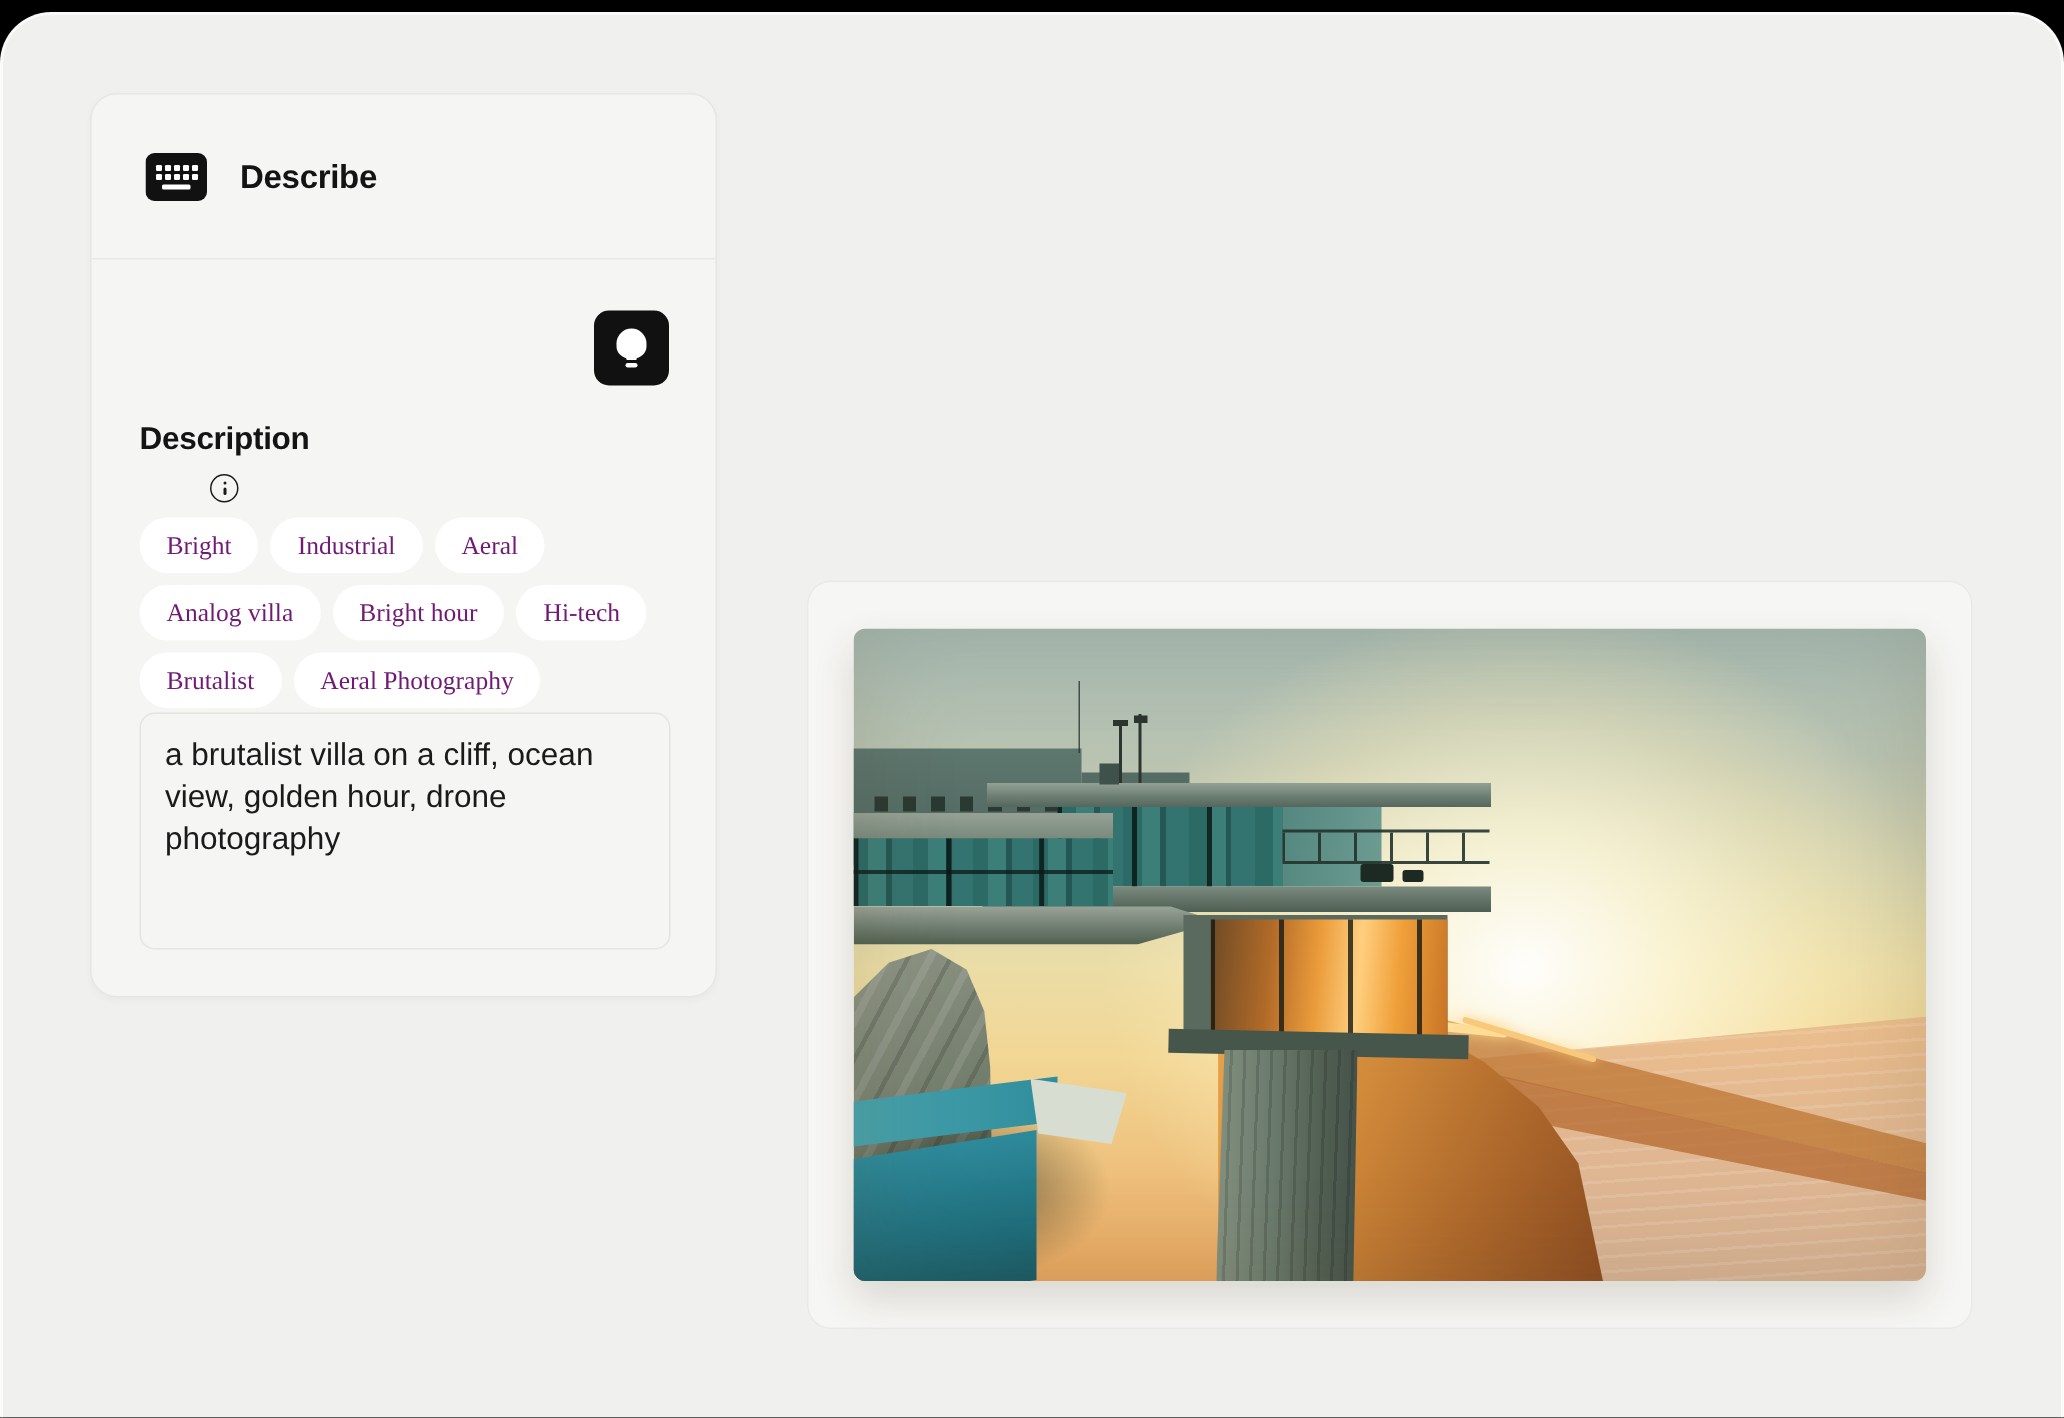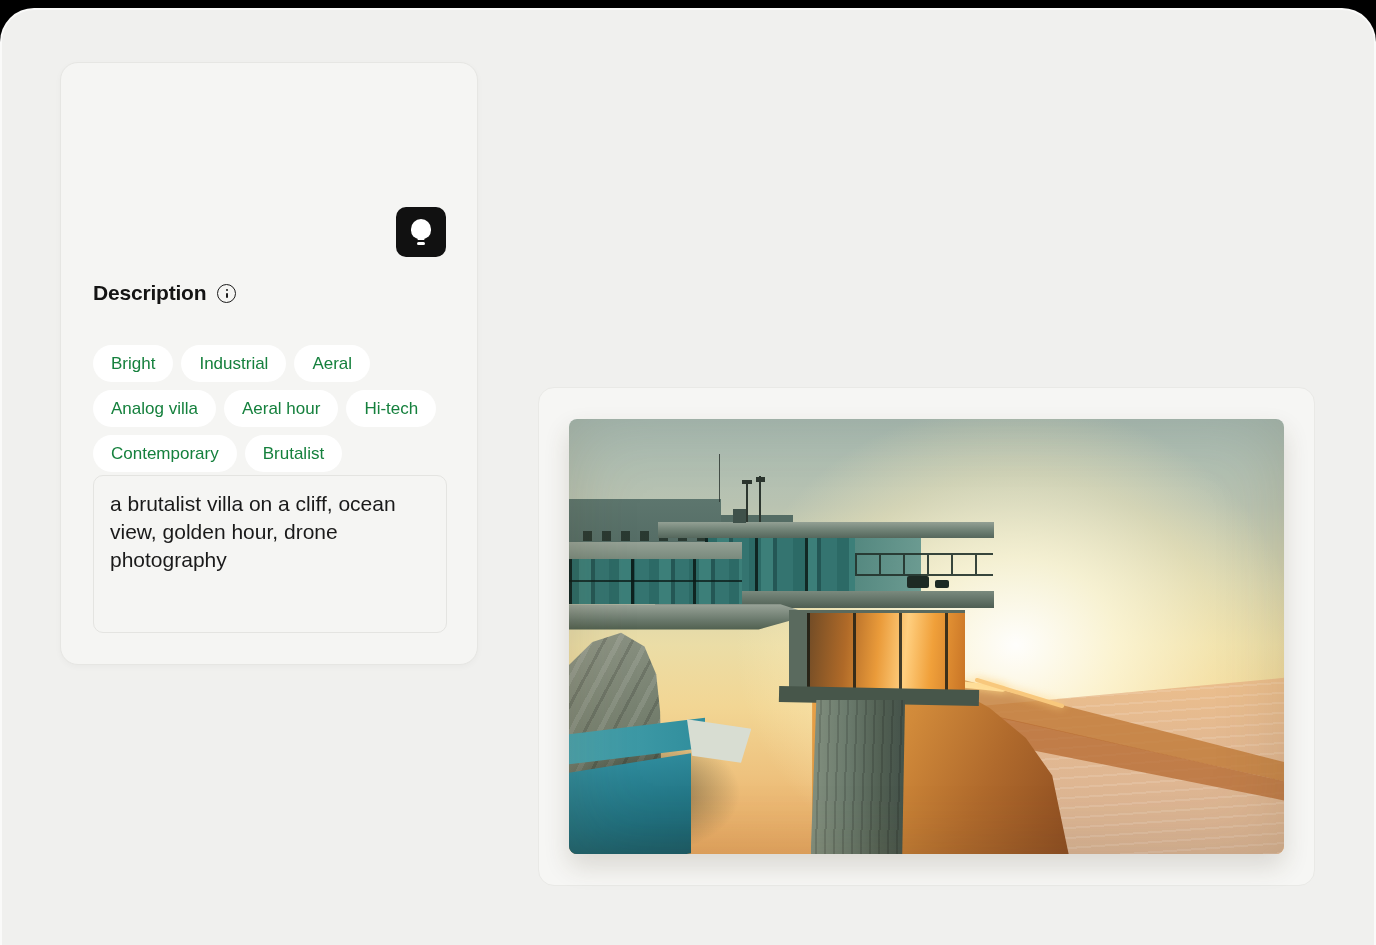--- a/index.html
+++ b/index.html
@@ -15,21 +15,21 @@
   
   .describe-card { position:absolute; left:60px; top:62px; width:418px; height:603px;
                    background:#f5f5f3; border:1px solid #e6e6e3; border-radius:18px;
                    box-shadow:0 2px 6px rgba(0,0,0,.03); }
   .dc-header { position:absolute; left:0; top:0; right:0; height:110px;
                border-bottom:1px solid #e8e8e5; display:flex; align-items:center;
                padding-left:36px; gap:22px; }
   .kb-icon { width:41px; height:32px; flex:0 0 auto; }
   .dc-title { font-size:22px; font-weight:700; letter-spacing:-.2px; }
 
-  .section-row { position:absolute; left:32px; top:218px; display:flex; align-items:center; gap:11px; }
+  .section-row { position:absolute; left:32px; top:218px; display:flex; align-items:center; gap:11px;flex-direction:column; }
   .section-title { font-size:21px; font-weight:700; letter-spacing:-.2px; }
   .info-icon { width:19px; height:19px; border:1.6px solid #1b1b1b; border-radius:50%;
                position:relative; display:inline-block; }
   .info-icon::before { content:""; position:absolute; left:50%; top:4px; width:2px; height:2px;
                        background:#1b1b1b; transform:translateX(-50%); border-radius:1px; }
   .info-icon::after  { content:""; position:absolute; left:50%; top:8px; width:2px; height:5px;
                        background:#1b1b1b; transform:translateX(-50%); border-radius:1px; }
 
   .bulb-button { position:absolute; left:335px; top:144px; width:50px; height:50px;
                  background:#111; border:none; border-radius:10px; cursor:pointer;
@@ -38,22 +38,22 @@
   .bulb-glyph .dome { position:absolute; left:1px; top:0; width:20px; height:20px;
                       background:#fff; border-radius:50% 50% 42% 42%; }
   .bulb-glyph .neck { position:absolute; left:6px; top:14px; width:10px; height:7px;
                       background:#fff; clip-path:polygon(0 0,100% 0,82% 100%,18% 100%); }
   .bulb-glyph .base { position:absolute; left:7px; top:23px; width:8px; height:2.6px;
                       background:#fff; border-radius:2px; }
 
   .tag-list { position:absolute; left:32px; top:282px; width:356px;
               display:flex; flex-wrap:wrap; column-gap:8px; row-gap:8px; }
   .pill { height:37px; display:inline-flex; align-items:center; padding:0 18px;
-          background:#fff; border:none; border-radius:19px; font-size:17px; color:#15803d;
-          font-family:Liberation Sans, sans-serif; cursor:pointer; white-space:nowrap; }
+          background:#fff; border:none; border-radius:19px; font-size:17px; color:#701a75;
+          font-family:Liberation Serif, serif; cursor:pointer; white-space:nowrap; }
 
   .prompt-box { position:absolute; left:32px; top:412px; width:354px; height:158px;
                 background:#f5f5f3; border:1px solid #e4e4e1; border-radius:10px;
                 padding:14px 16px; font-size:21px; line-height:28px; color:#1a1a1a;
                 font-family:"Liberation Sans", sans-serif; resize:none; outline:none; }
 
   
   .preview-card { position:absolute; left:538px; top:387px; width:777px; height:499px;
                   background:#f6f6f4; border:1px solid #e9e9e6; border-radius:16px; }
   .photo { position:absolute; left:30px; top:31px; width:715px; height:435px;
@@ -149,42 +149,60 @@
   .ly-chimney { left:23%; top:20.6%; width:1.8%; height:3.2%; background:#3f514a; }
   .ly-vignette { inset:0; box-shadow:inset 0 0 70px rgba(90,70,40,.18); border-radius:8px; }
 </style>
 </head>
 <body>
 
 <div class="viewport">
   <div class="panel"></div>
 
   <section class="describe-card">
+    <div class="dc-header">
+      <svg class="kb-icon" viewBox="0 0 41 32">
+        <rect x="0" y="0" width="41" height="32" rx="6" fill="#111"></rect>
+        <g fill="#fff">
+          <rect x="7" y="8" width="4" height="4" rx="0.8"></rect>
+            <rect x="13" y="8" width="4" height="4" rx="0.8"></rect>
+          <rect x="19" y="8" width="4" height="4" rx="0.8"></rect>
+            <rect x="25" y="8" width="4" height="4" rx="0.8"></rect>
+          <rect x="31" y="8" width="4" height="4" rx="0.8"></rect>
+          <rect x="7" y="14" width="4" height="4" rx="0.8"></rect>
+            <rect x="13" y="14" width="4" height="4" rx="0.8"></rect>
+          <rect x="19" y="14" width="4" height="4" rx="0.8"></rect>
+            <rect x="25" y="14" width="4" height="4" rx="0.8"></rect>
+          <rect x="31" y="14" width="4" height="4" rx="0.8"></rect>
+          <rect x="11" y="21" width="19" height="3.4" rx="1"></rect>
+        </g>
+      </svg>
+      <h1 class="dc-title">Describe</h1>
+    </div>
 
     <div class="section-row">
       <h2 class="section-title">Description</h2>
       <span class="info-icon" title=""></span>
     </div>
 
     <button class="bulb-button">
       <span class="bulb-glyph">
         <span class="dome"></span>
           <span class="neck"></span>
           <span class="base"></span>
       </span>
     </button>
 
     <div class="tag-list">
         <button class="pill">Bright</button>
         <button class="pill">Industrial</button>
         <button class="pill">Aeral</button>
         <button class="pill">Analog villa</button>
-        <button class="pill">Aeral hour</button>
+        <button class="pill">Bright hour</button>
         <button class="pill">Hi-tech</button>
-        <button class="pill">Contemporary</button>
         <button class="pill">Brutalist</button>
         <button class="pill">Aeral Photography</button>
       </div>
 
     <textarea class="prompt-box" spellcheck="false" style="">a brutalist villa on a cliff, ocean view, golden hour, drone photography</textarea>
   </section>
 
   <section class="preview-card">
     <div class="photo" role="img" aria-label="Drone photo of a brutalist concrete villa cantilevered over a coastal cliff at golden hour, sun glowing over the ocean">
       <div class="ly-sky"></div>

